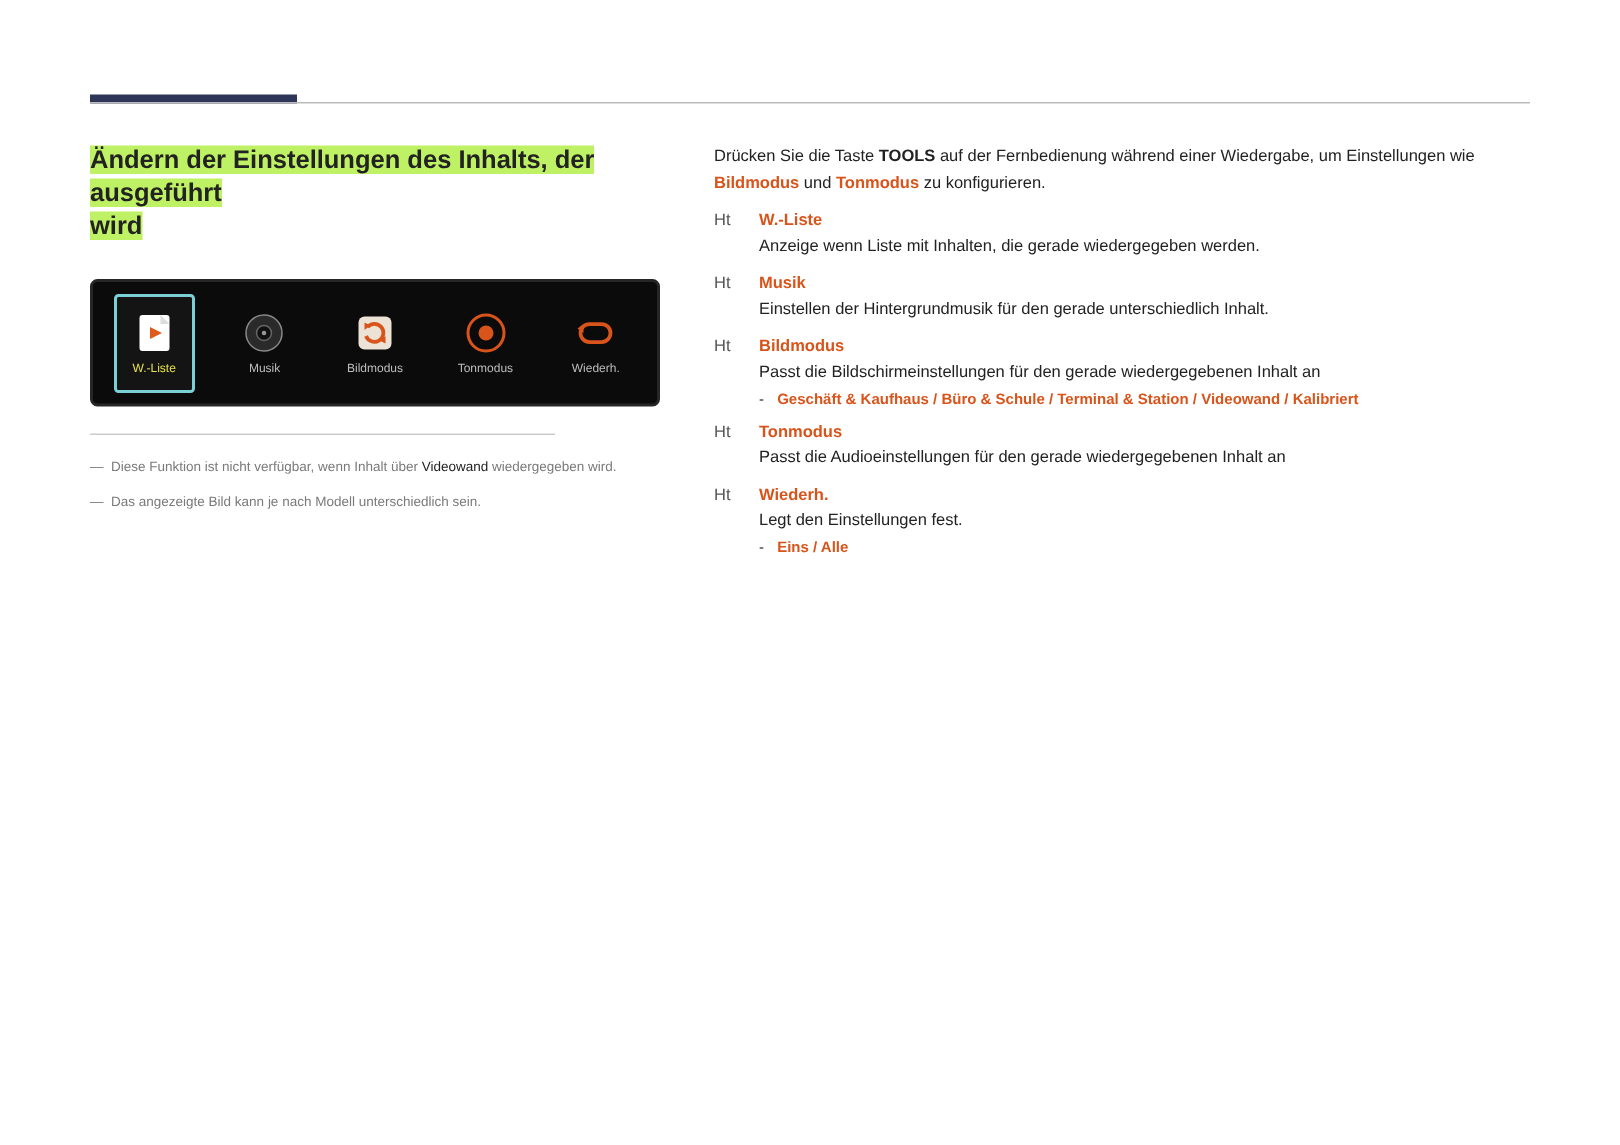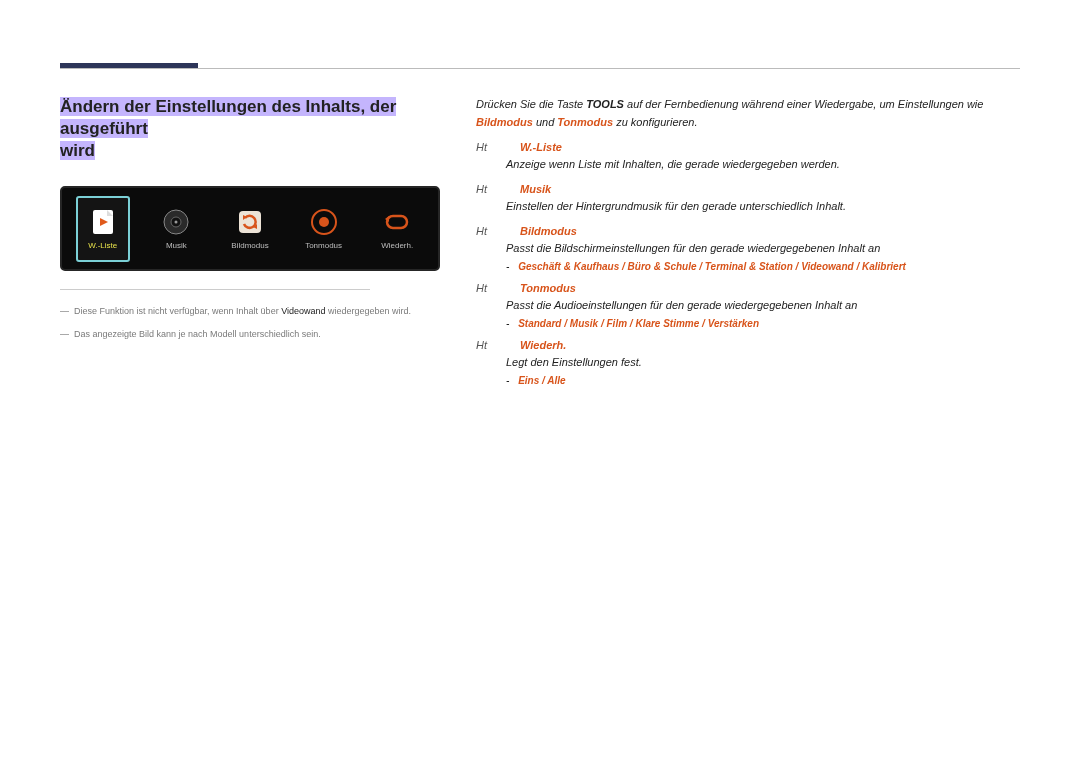--- a/index.html
+++ b/index.html
@@ -2,36 +2,36 @@
 <html><head>
 <meta charset="utf-8">
 <style>
   * { box-sizing: border-box; margin: 0; padding: 0; }
   html, body { width: 1080px; height: 763px; font-family: Arial, Helvetica, sans-serif; color: #222; background: #fff; }
   .page { position: relative; width: 1080px; height: 763px; padding: 40px 60px 0 60px; }
   .header-line { position: absolute; top: 68px; left: 60px; right: 60px; height: 1px; background: #bbb; }
   .header-accent { position: absolute; top: 63px; left: 60px; width: 138px; height: 6px; background: #2d3559; }
   .content { display: flex; gap: 36px; padding-top: 56px; }
   .left { width: 380px; flex: 0 0 380px; }
-  .right { flex: 1; font-style: italic; }
+  .right { flex: 1; }
   .title { font-size: 17px; font-weight: 700; line-height: 1.3; margin-bottom: 24px; }
-  .hl { background: #c4b5fd; }
+  .hl { background: #bef264; }
   .device { width: 380px; height: 85px; background: #0b0b0b; border: 2px solid #262626; border-radius: 5px; display: flex; align-items: center; justify-content: center; gap: 20px; padding: 0 14px; margin-bottom: 18px; }
   .tile { display: flex; flex-direction: column; align-items: center; justify-content: center; gap: 4px; width: 58px; height: 66px; border: 2px solid transparent; border-radius: 3px; }
   .tile.selected { border-color: #7bd0d6; background: #141414; }
   .tile-label { font-size: 8px; color: #bdbdbd; text-align: center; }
   .tile.selected .tile-label { color: #e6e04a; }
   .icon-box { width: 30px; height: 30px; display: flex; align-items: center; justify-content: center; }
   .sep-thin { border: 0; border-top: 1px solid #ccc; margin: 6px 0 14px; width: 310px; }
   .footnote { font-size: 9px; color: #7a7a7a; line-height: 1.6; margin-bottom: 8px; }
   .footnote .strong { color: #222; }
   .intro { font-size: 11px; line-height: 1.6; margin-bottom: 10px; }
   .orange { color: #d8541b; font-weight: 700; }
   .item { margin-bottom: 10px; font-size: 11px; }
-  .item-head { display: flex; gap: 28px; margin-bottom: 3px; }
+  .item-head { display: flex; gap: 14px; margin-bottom: 3px; }
   .ht { color: #555; font-size: 11px; width: 16px; flex: 0 0 16px; }
   .item-title { font-weight: 700; font-size: 11px; }
   .item-desc { margin-left: 30px; line-height: 1.55; font-size: 11px; color: #222; }
   .subline { margin-left: 30px; margin-top: 4px; font-size: 10px; }
   .dash { color: #222; margin-right: 6px; }
   .sep-slash { color: #d8541b; font-weight: 700; }
 </style>
 </head>
 <body>
 
@@ -138,24 +138,20 @@
           <span class="orange">Geschäft &amp; Kaufhaus</span><span class="sep-slash"> / </span><span class="orange">Büro &amp; Schule</span><span class="sep-slash"> / </span><span class="orange">Terminal &amp; Station</span><span class="sep-slash"> / </span><span class="orange">Videowand</span><span class="sep-slash"> / </span><span class="orange">Kalibriert</span>
         </div>
       </div>
 
       <div class="item">
         <div class="item-head">
             <span class="ht">Ht</span>
             <span class="item-title orange">Tonmodus</span>
           </div>
         <div class="item-desc">Passt die Audioeinstellungen für den gerade wiedergegebenen Inhalt an</div>
-        <div class="subline">
-          <span class="dash">-</span>
-          <span class="orange">Standard</span><span class="sep-slash"> / </span><span class="orange">Musik</span><span class="sep-slash"> / </span><span class="orange">Film</span><span class="sep-slash"> / </span><span class="orange">Klare Stimme</span><span class="sep-slash"> / </span><span class="orange">Verstärken</span>
-        </div>
       </div>
 
       <div class="item">
         <div class="item-head">
             <span class="ht">Ht</span>
             <span class="item-title orange">Wiederh.</span>
           </div>
         <div class="item-desc">Legt den Einstellungen fest.</div>
         <div class="subline">
           <span class="dash">-</span>

